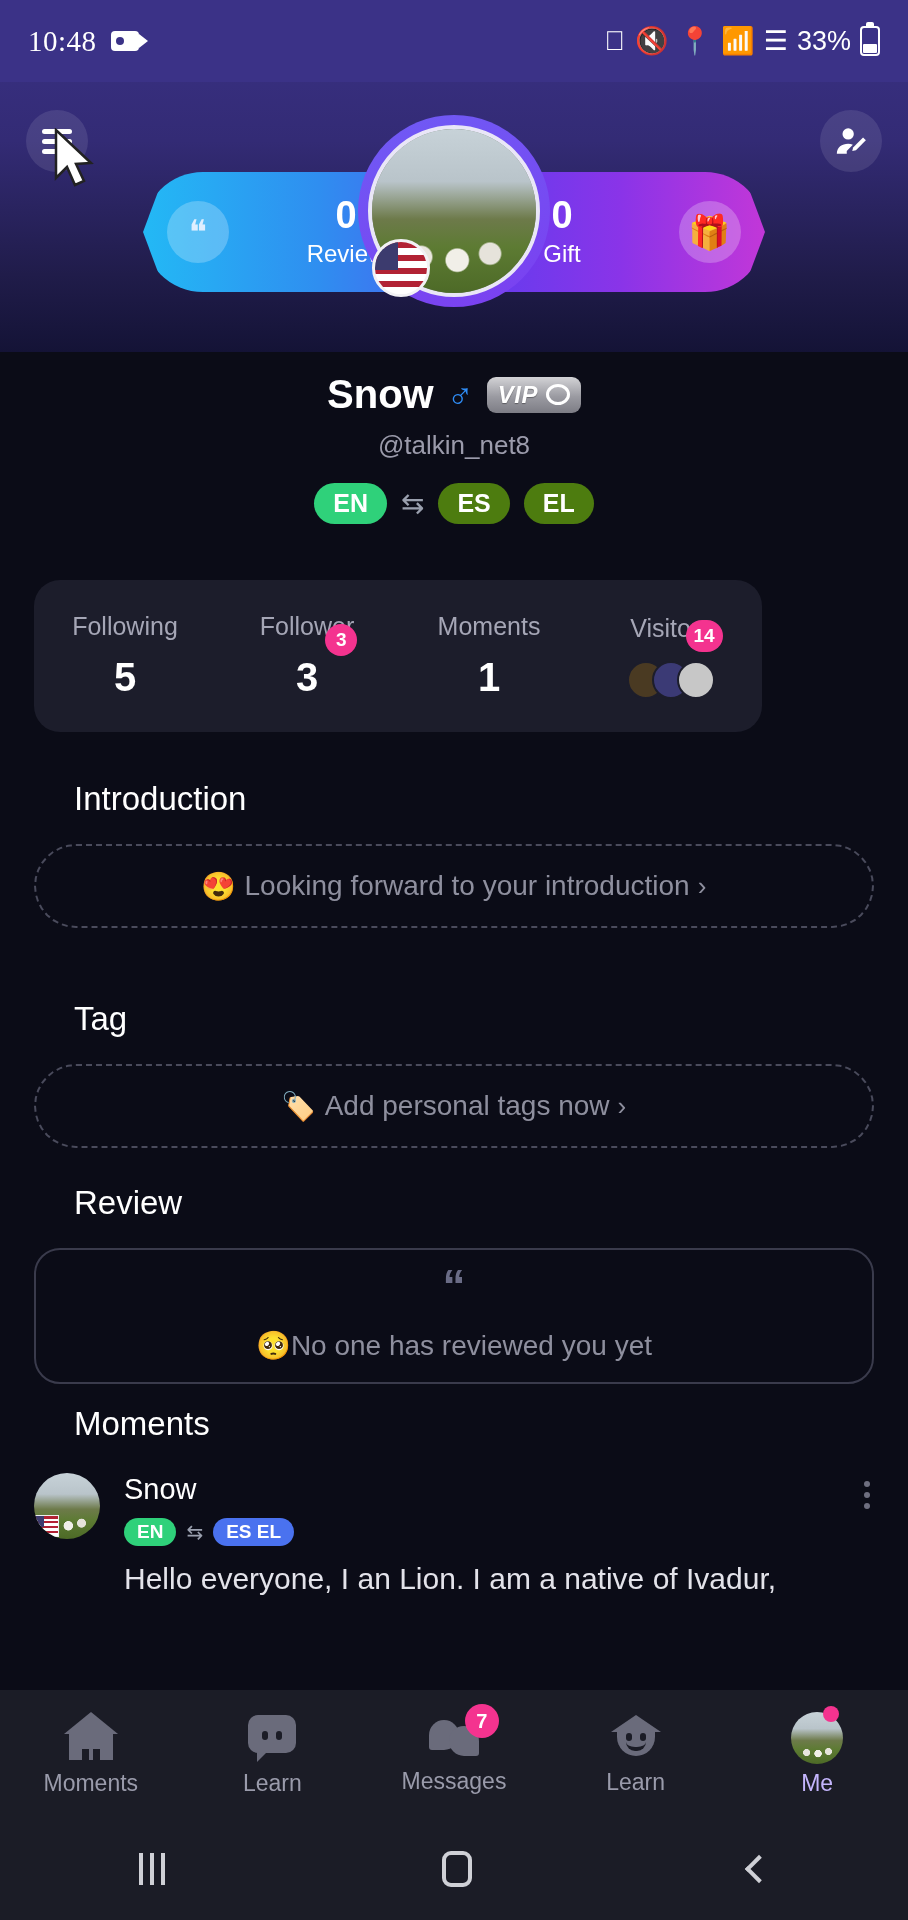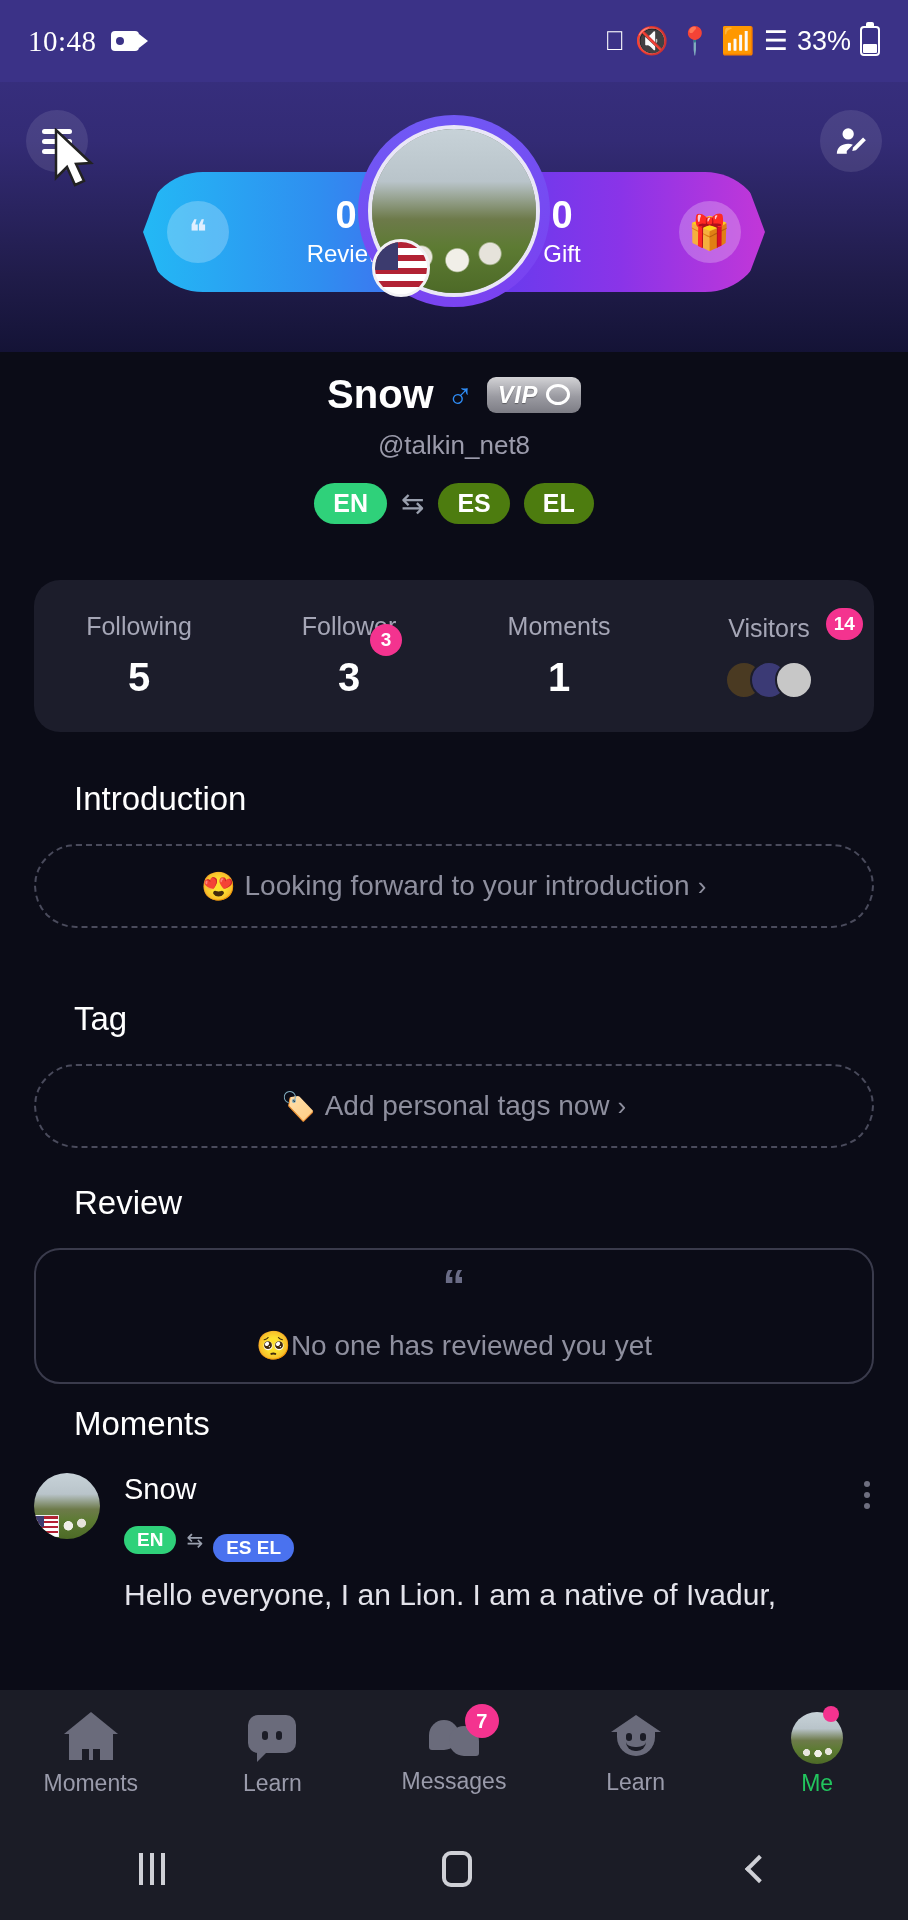--- a/index.html
+++ b/index.html
@@ -132,33 +132,33 @@
   .vip-bubble { width: 24px; height: 21px; border: 3px solid #fff; border-radius: 50%; }
   .handle { font-size: 26px; color: #9b9bab; margin-top: 13px; }
   .langs { display: flex; align-items: center; justify-content: center; gap: 14px; margin-top: 22px; }
   .chip { border-radius: 22px; padding: 6px 19px; font-size: 25px; font-weight: 700; color: #fff; }
   .chip.en { background: #2fd17a; }
   .chip.blue { background: #4d7c0f; }
   .swap { color: #9aa0ae; font-size: 28px; }
 
   
   .stats {
-    position: absolute; left: 34px; top: 580px; width: 840px; height: 152px;
+    position: absolute; left: 34px; top: 580px; width: 728px; height: 152px;
     background: #1c1d2b; border-radius: 26px; display: flex; z-index: 8;
   }
   .stat { flex: 1; display: flex; flex-direction: column; align-items: center; justify-content: center; position: relative; }
   .stat-lbl { font-size: 25px; color: #a5a6b6; }
   .stat-val { font-size: 40px; font-weight: 700; color: #fff; margin-top: 14px; }
   .badge {
     position: absolute; background: #f4338f; color: #fff; border-radius: 20px;
     font-size: 19px; font-weight: 700; min-width: 32px; height: 32px;
     display: flex; align-items: center; justify-content: center; padding: 0 8px;
   }
   .stat .badge.b3 { top: 44px; left: 60%; }
-  .stat .badge.b14 { top: 28px; left: 58%; margin-left: 40px; }
+  .stat .badge.b14 { top: 40px; left: 58%; }
   .visitor-avs { display: flex; margin-top: 18px; }
   .vav { width: 38px; height: 38px; border-radius: 50%; margin-left: -13px; border: 2px solid #1c1d2b; }
   .vav:first-child { margin-left: 0; }
   .vav.a { background: #4a3a22; }
   .vav.b { background: #3b3a75; }
   .vav.c { background: #c7c7c7; }
 
   
   .section { position: absolute; left: 34px; width: 840px; z-index: 8; }
   .sec-title { font-size: 33px; color: #fff; font-weight: 400; margin-left: 40px; }
@@ -177,34 +177,34 @@
 
   
   .post { display: flex; margin-top: 30px; position: relative; }
   .post-av { width: 66px; height: 66px; border-radius: 50%; overflow: hidden; position: relative; flex: none; }
   .post-flag { position: absolute; left: -3px; bottom: 2px; width: 28px; height: 22px; border: 1.5px solid #eee; overflow: hidden; z-index: 3; }
   .post-body { margin-left: 24px; flex: 1; }
   .post-name { font-size: 29px; color: #fff; }
   .post-chips { display: flex; align-items: center; gap: 10px; margin-top: 12px; }
   .chip-sm { border-radius: 16px; padding: 3px 13px; font-size: 19px; font-weight: 700; color: #fff; }
   .chip-sm.en { background: #2fd17a; }
-  .chip-sm.blue { background: #4a72ef; margin-top: 16px; }
+  .chip-sm.blue { background: #4a72ef; }
   .swap-sm { color: #9aa0ae; font-size: 20px; }
   .post-text { margin-top: 16px; font-size: 30px; color: #e3e3ea; white-space: nowrap; overflow: hidden; }
   .dots { position: absolute; right: 4px; top: 8px; display: flex; flex-direction: column; gap: 5px; }
   .dots i { width: 6px; height: 6px; background: #6e6f80; border-radius: 50%; display: block; }
 
   
   .tabbar {
     position: absolute; left: 0; bottom: 102px; width: 908px; height: 128px;
     background: #1b1c26; display: flex; z-index: 40;
   }
   .tab { flex: 1; display: flex; flex-direction: column; align-items: center; justify-content: center; position: relative; }
   .tab-lbl { font-size: 23px; color: #9a9bab; margin-top: 10px; }
-  .tab.active .tab-lbl { color: #22c55e; }
+  .tab.active .tab-lbl { color: #c4b5fd; }
   .tab-ico { width: 54px; height: 48px; position: relative; }
   .ico-home { width:0;height:0; margin:0 auto;
     border-left: 27px solid transparent; border-right: 27px solid transparent; border-bottom: 22px solid #6a6b7b; }
   .ico-home-b { width: 44px; height: 26px; background: #6a6b7b; margin: 0 auto; position: relative; }
   .ico-home-b:before, .ico-home-b:after { content:""; position:absolute; bottom:0; width:7px; height:11px; background:#1b1c26; }
   .ico-home-b:before { left: 13px; } .ico-home-b:after { right: 13px; }
   .ico-chat { width: 48px; height: 38px; background:#6a6b7b; border-radius: 10px; margin: 3px auto 0; position: relative; }
   .ico-chat:after { content:""; position:absolute; left: 9px; bottom: -9px; border-top: 12px solid #6a6b7b; border-right: 12px solid transparent; }
   .eye { position: absolute; width: 6px; height: 9px; background: #1b1c26; border-radius: 3px; top: 16px; }
   .ico-msg { width: 50px; height: 42px; margin: 3px auto 0; position: relative; }

